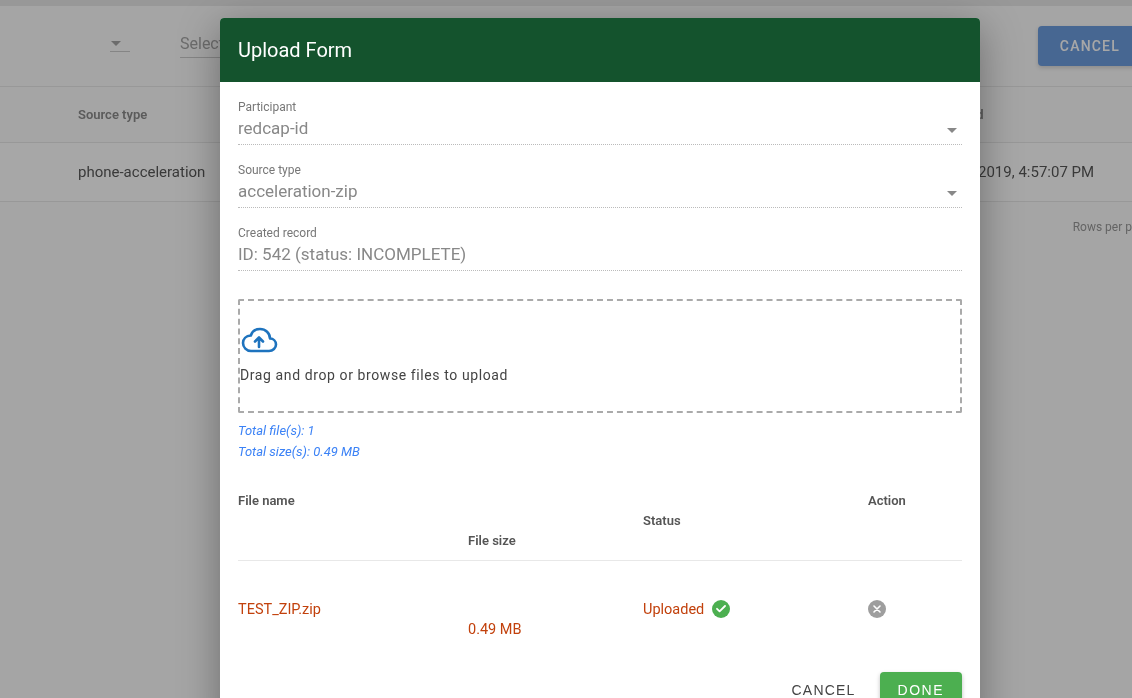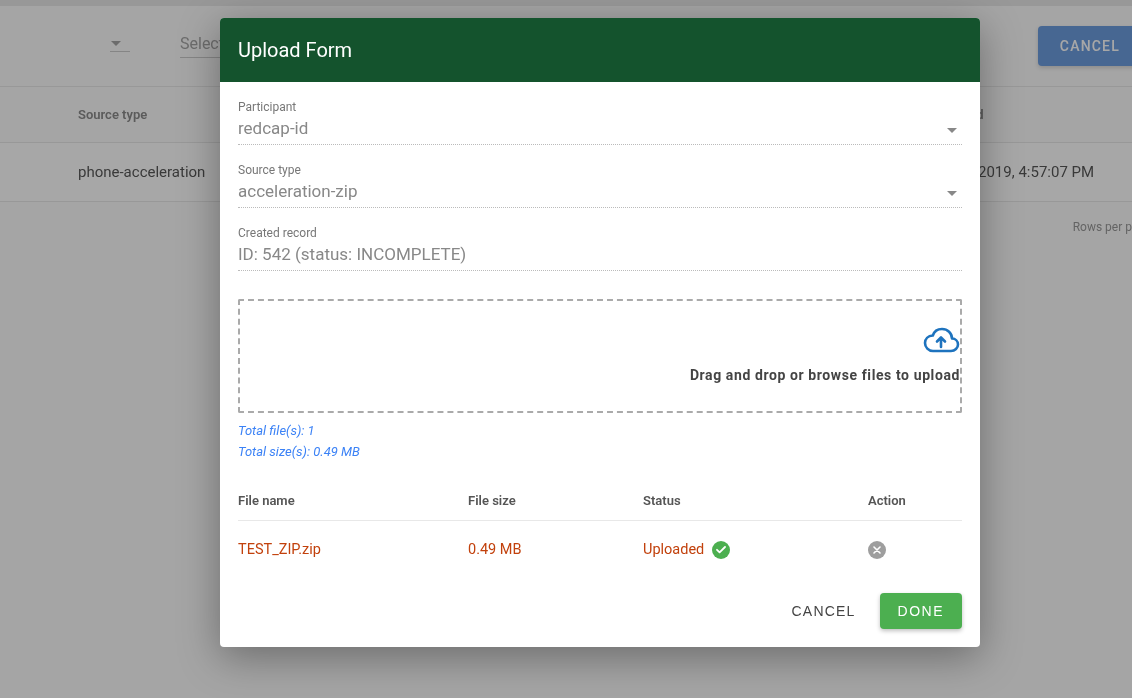--- a/index.html
+++ b/index.html
@@ -139,22 +139,21 @@
       bottom: 10px;
       color: #888;
     }
     .caret-svg { display: block; }
     
     .dropzone {
       border: 2px dashed #aaa;
       border-radius: 2px;
       margin-top: 28px;
       padding: 26px 0 28px 0;
-      text-align: right;
-      font-weight: bold;
+      text-align: left;
     }
     .cloud-icon {
       display: inline-block;
       color: #1e73be;
       margin-bottom: 8px;
     }
     .dropzone-text {
       font-size: 14px;
       color: #444;
       letter-spacing: 0.6px;
@@ -180,21 +179,21 @@
       border-bottom: 1px solid #e8e8e8;
     }
     .ft-row {
       display: flex;
       align-items: center;
       font-size: 14.5px;
       color: #c2410c;
       padding: 20px 0;
     }
     .ftc-name { width: 230px; }
-    .ftc-size { width: 175px; }
+    .ftc-size { width: 175px; margin-top: 40px; }
     .ftc-status { width: 225px; display: flex; align-items: center; gap: 8px; }
     .ftc-action { flex: 1; }
     
     .status-check {
       display: inline-flex;
       width: 18px; height: 18px;
       background: #4caf50;
       border-radius: 50%;
       align-items: center;
       justify-content: center;

